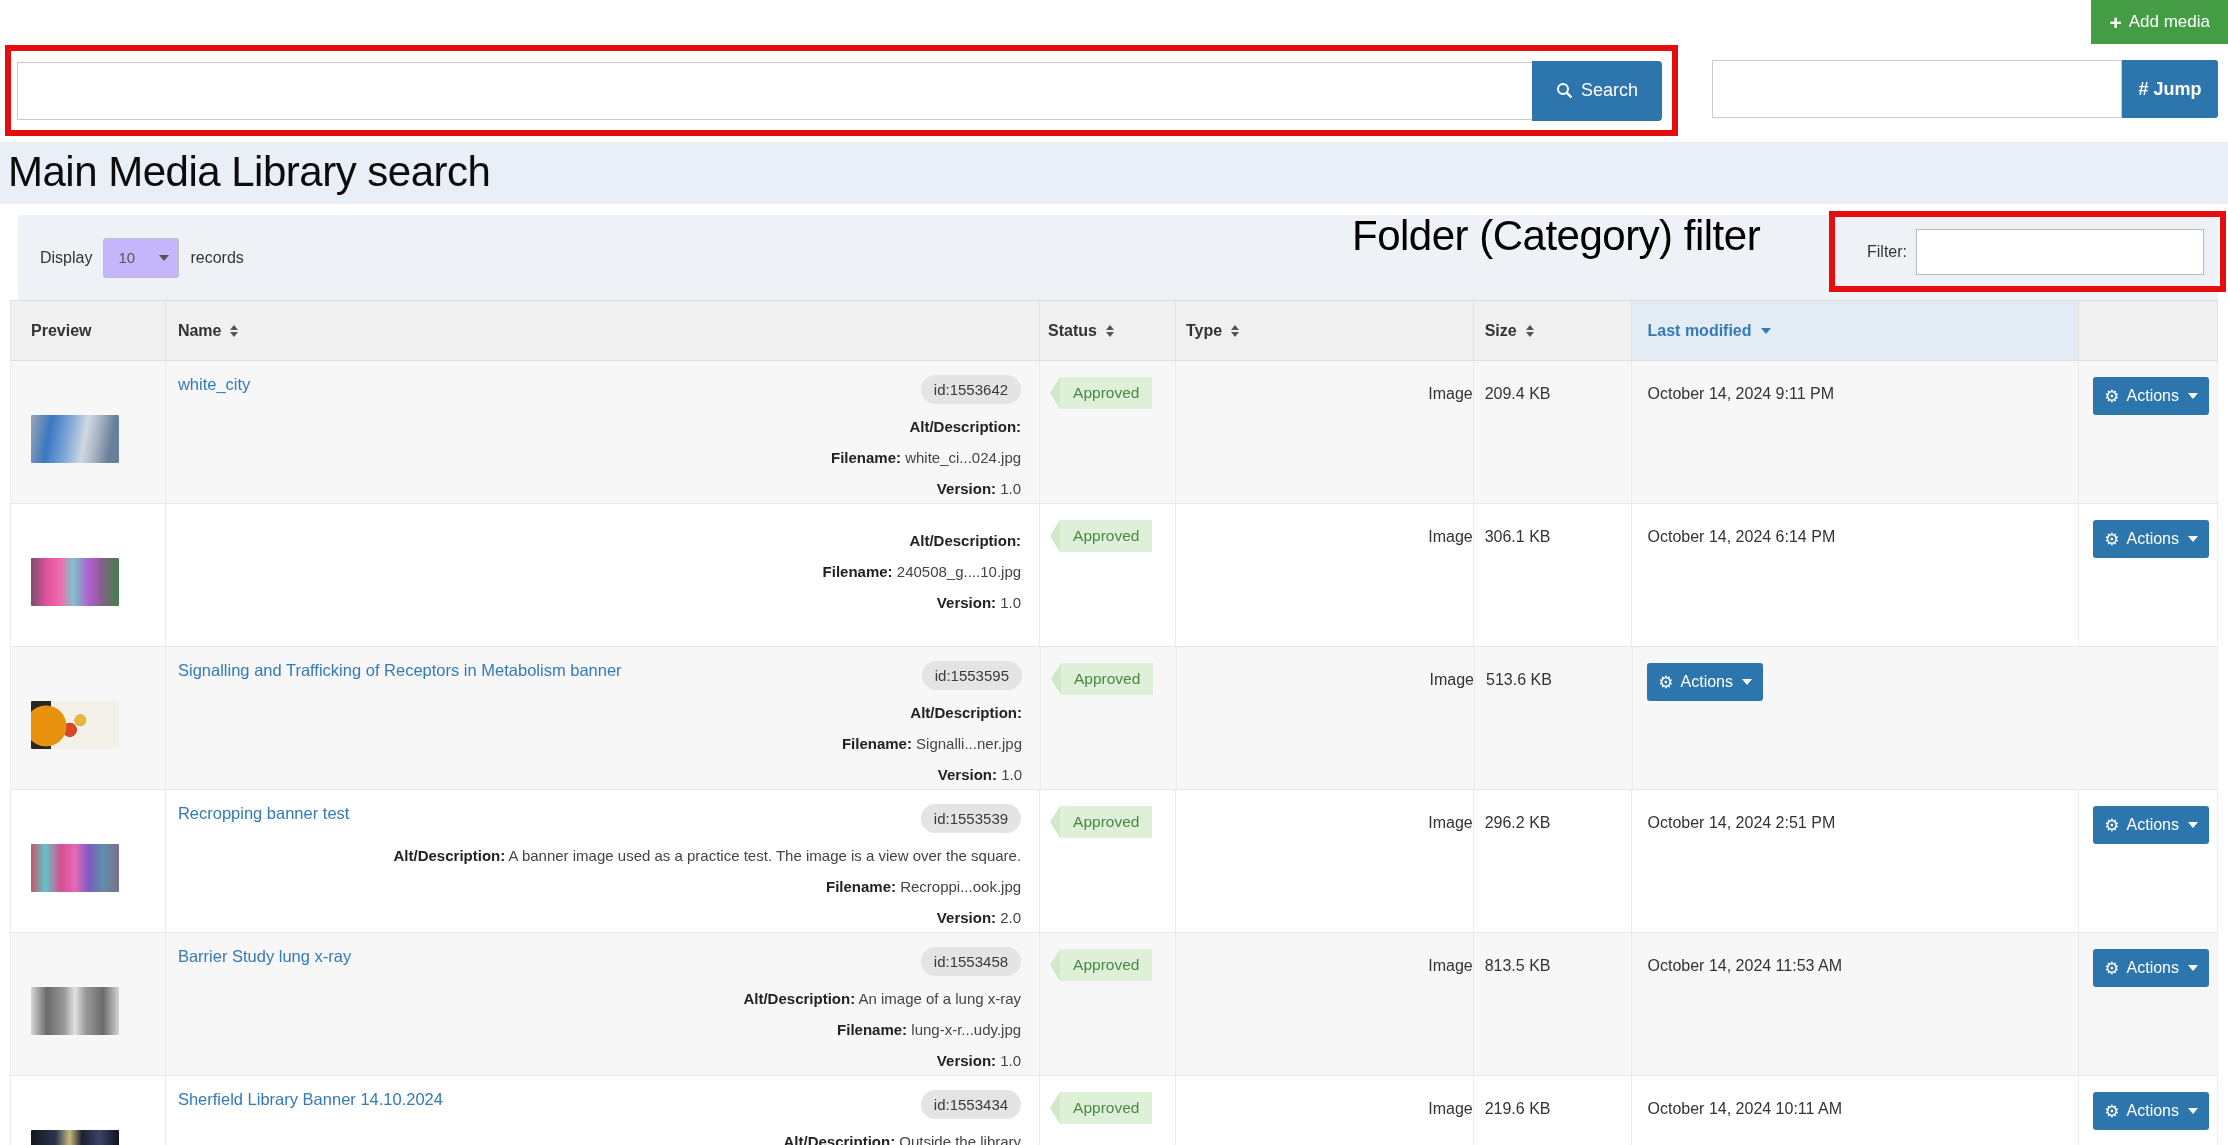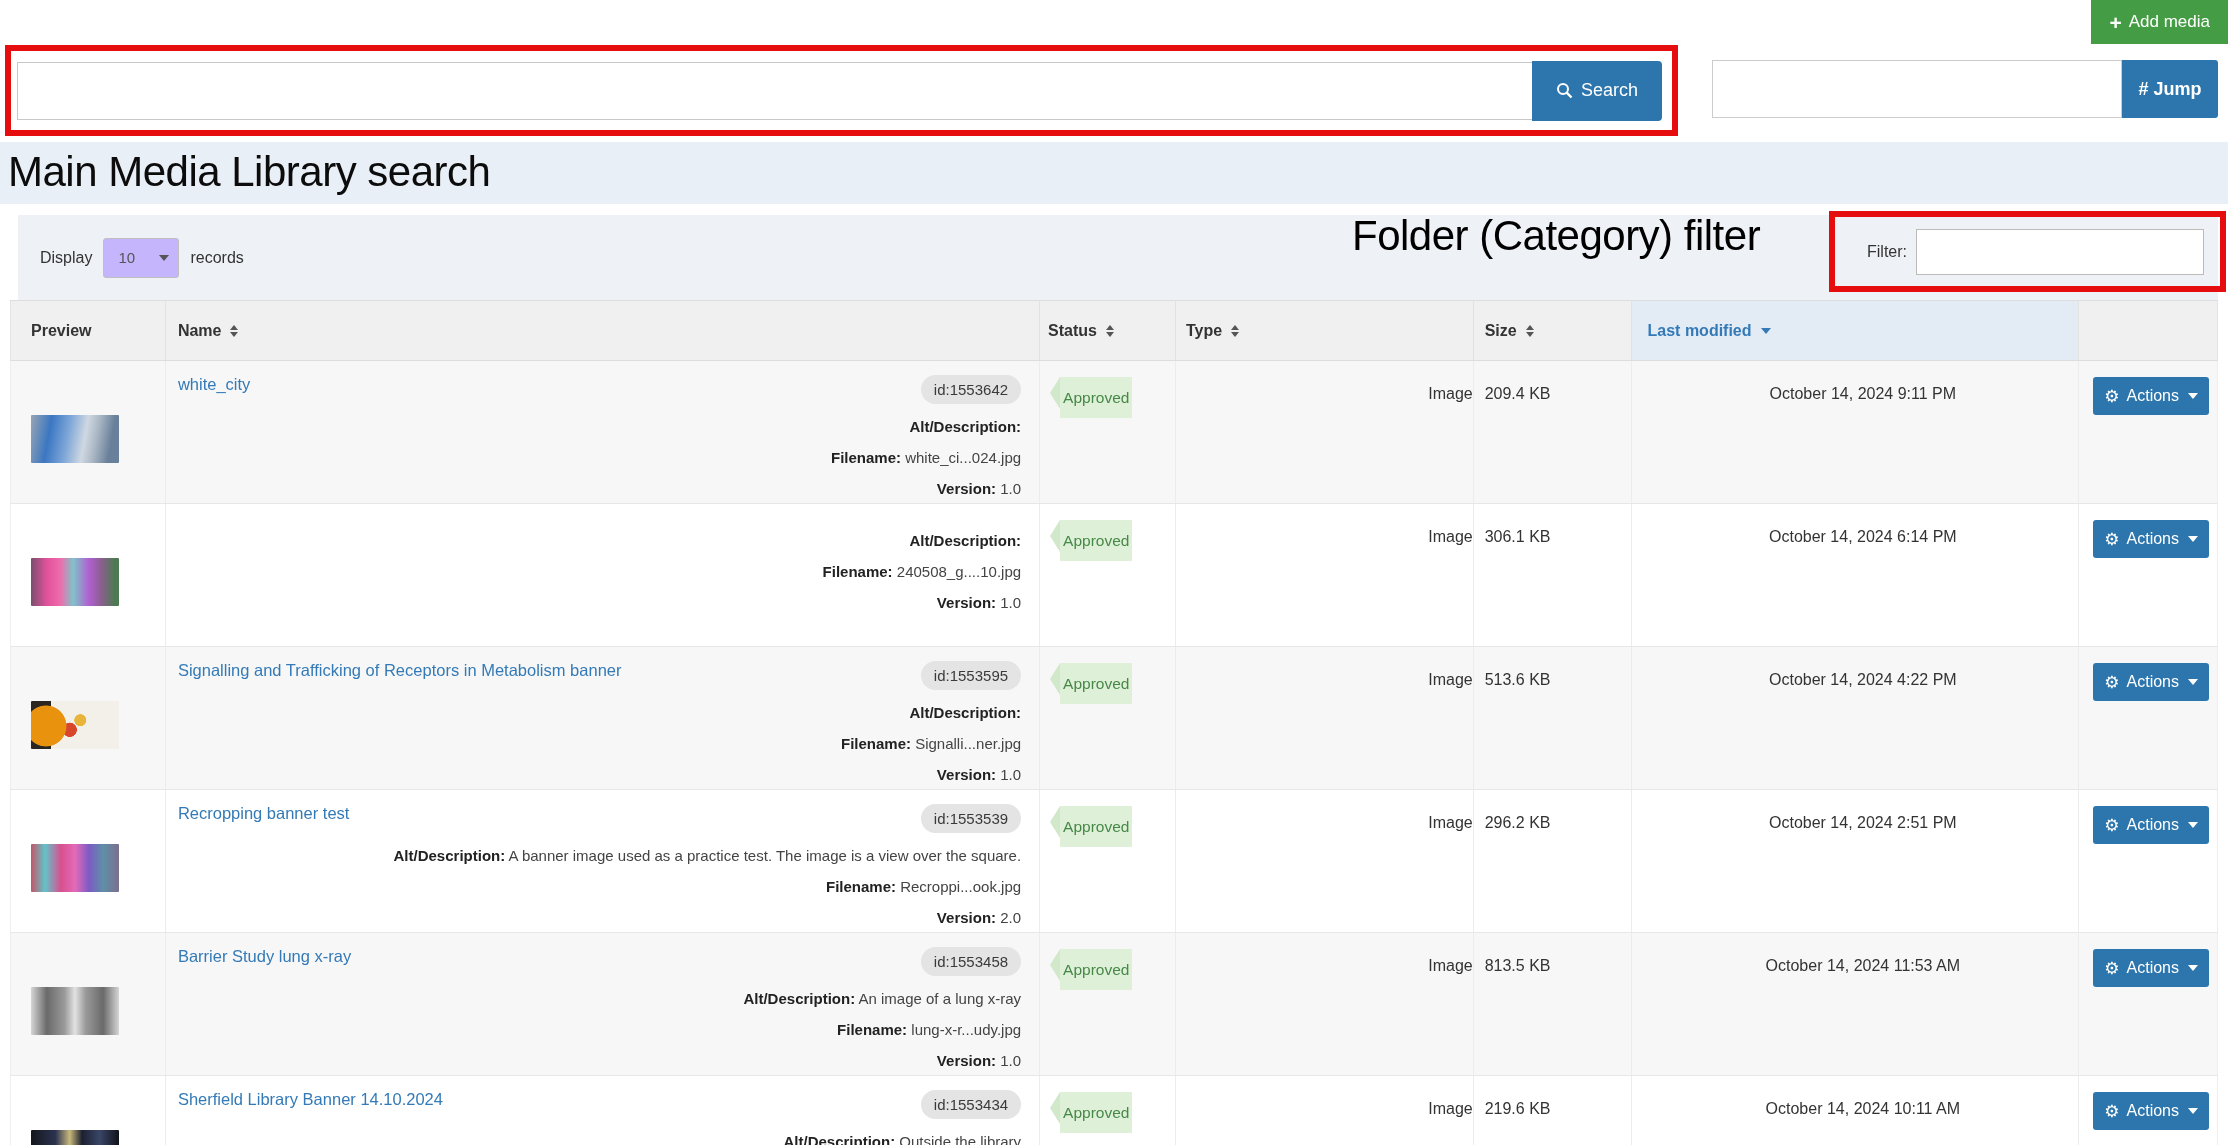--- a/index.html
+++ b/index.html
@@ -70,21 +70,21 @@
       border-right:1px solid #eee;box-sizing:border-box;background:#fff;}
   .tr.odd{background:#f7f7f7;}
   .td{box-sizing:border-box;border-right:1px solid #ececec;}
   .td:last-child{border-right:none;}
 
   .c0{width:155px;padding-left:20px;}
   .c1{width:875px;padding-left:12px;}
   .c2{width:136px;padding-left:8px;}
   .c3{width:298px;padding-left:10px;text-align:right;}
   .c4{width:158px;padding-left:11px;}
-  .c5{width:448px;padding-left:16px;text-align:center;}
+  .c5{width:448px;padding-left:16px;}
   .c6{width:138px;padding-left:0;}
   .th.c0,.th.c1,.th.c2,.th.c3,.th.c4,.th.c5{padding-top:0;}
 
   .td.c1{padding-top:14px;padding-right:18px;}
   .td.c2{padding-top:16px;}
   .td.c3,.td.c4,.td.c5{padding-top:24px;font-size:16px;color:#333;}
   .td.c6{padding-top:16px;display:flex;justify-content:flex-end;padding-right:8px;align-items:flex-start;}
 
   .thumb{width:88px;height:48px;margin-top:54px;border-radius:1px;}
   .thumb-city-skyline{background:linear-gradient(100deg,#98a5b3 0%,#3b77c2 22%,#7fa7d8 42%,#cfd8e2 60%,#aab7c4 72%,#69809b 88%);}
@@ -97,22 +97,22 @@
   .thumb-lung-xray{background:linear-gradient(90deg,#d5d5d5 0%,#6a6a6a 18%,#9a9a9a 38%,#e2e2e2 50%,#9a9a9a 62%,#6a6a6a 82%,#d5d5d5 100%);}
   .thumb-library-night{background:linear-gradient(90deg,#14161c 0%,#2b3350 28%,#c8b87a 44%,#1c2030 58%,#3a4668 78%,#101218 100%);}
 
   .name-line{display:flex;justify-content:space-between;align-items:flex-start;}
   .name-link{color:#337ab7;font-size:16.5px;text-decoration:none;cursor:pointer;}
   .id-pill{background:#e4e4e4;color:#3a3a3a;border-radius:16px;padding:6px 13px;font-size:15px;
            white-space:nowrap;}
   .meta{margin-top:14px;font-size:15px;color:#444;text-align:right;}
   .meta b{color:#222;}
 
-  .status-tag{position:relative;display:inline-flex;align-items:center;height:41px;margin-left:12px;
-              background:#dff0d8;color:#468847;font-size:15.5px;padding:0 3px;}
+  .status-tag{position:relative;display:inline-flex;align-items:center;height:32px;margin-left:12px;
+              background:#dff0d8;color:#468847;font-size:15.5px;padding:0 13px;}
   .status-tag::before{content:"";position:absolute;left:-10px;top:0;width:0;height:0;
                       border-top:16px solid transparent;border-bottom:16px solid transparent;
                       border-right:10px solid #d2e8ca;}
 
   .actions-btn{height:38px;display:inline-flex;align-items:center;gap:7px;background:#2d76ad;color:#fff;
                border:none;border-radius:3px;padding:0 11px;font-size:16px;cursor:pointer;
                font-family:inherit;}
   .gear{font-size:17px;line-height:1;}
   .caret{width:0;height:0;border-left:5px solid transparent;border-right:5px solid transparent;
          border-top:6px solid #fff;margin-left:2px;}
@@ -270,21 +270,20 @@
       <div class="meta">
         <b>Filename:</b> <span>Signalli...ner.jpg</span></div>
       <div class="meta">
         <b>Version:</b> <span>1.0</span></div>
     </div>
     <div class="td c2">
       <span class="status-tag">Approved</span>
     </div>
     <div class="td c3">Image</div>
     <div class="td c4">513.6 KB</div>
-    <div class="td c5">October 14, 2024 4:22 PM</div>
     <div class="td c6">
       <button class="actions-btn">
         <span class="gear">⚙</span>
         <span>Actions</span>
         <span class="caret"></span>
       </button>
     </div>
   </div>
           <div class="tr">
     <div class="td c0">

